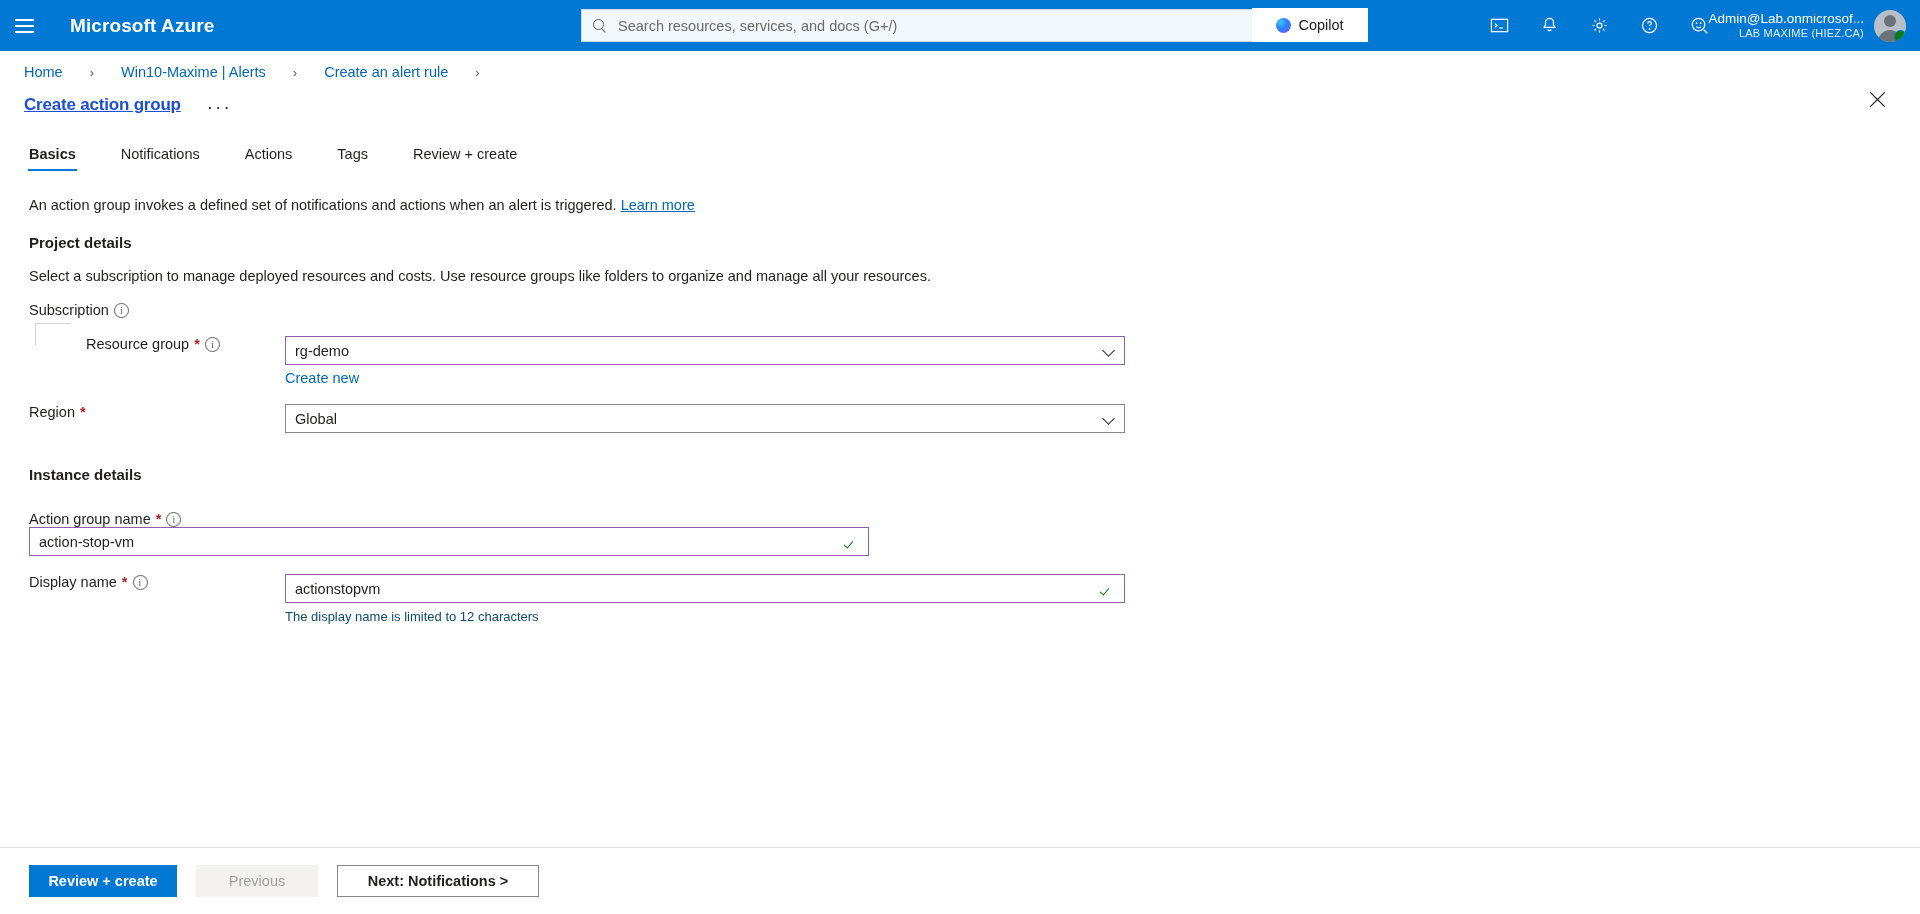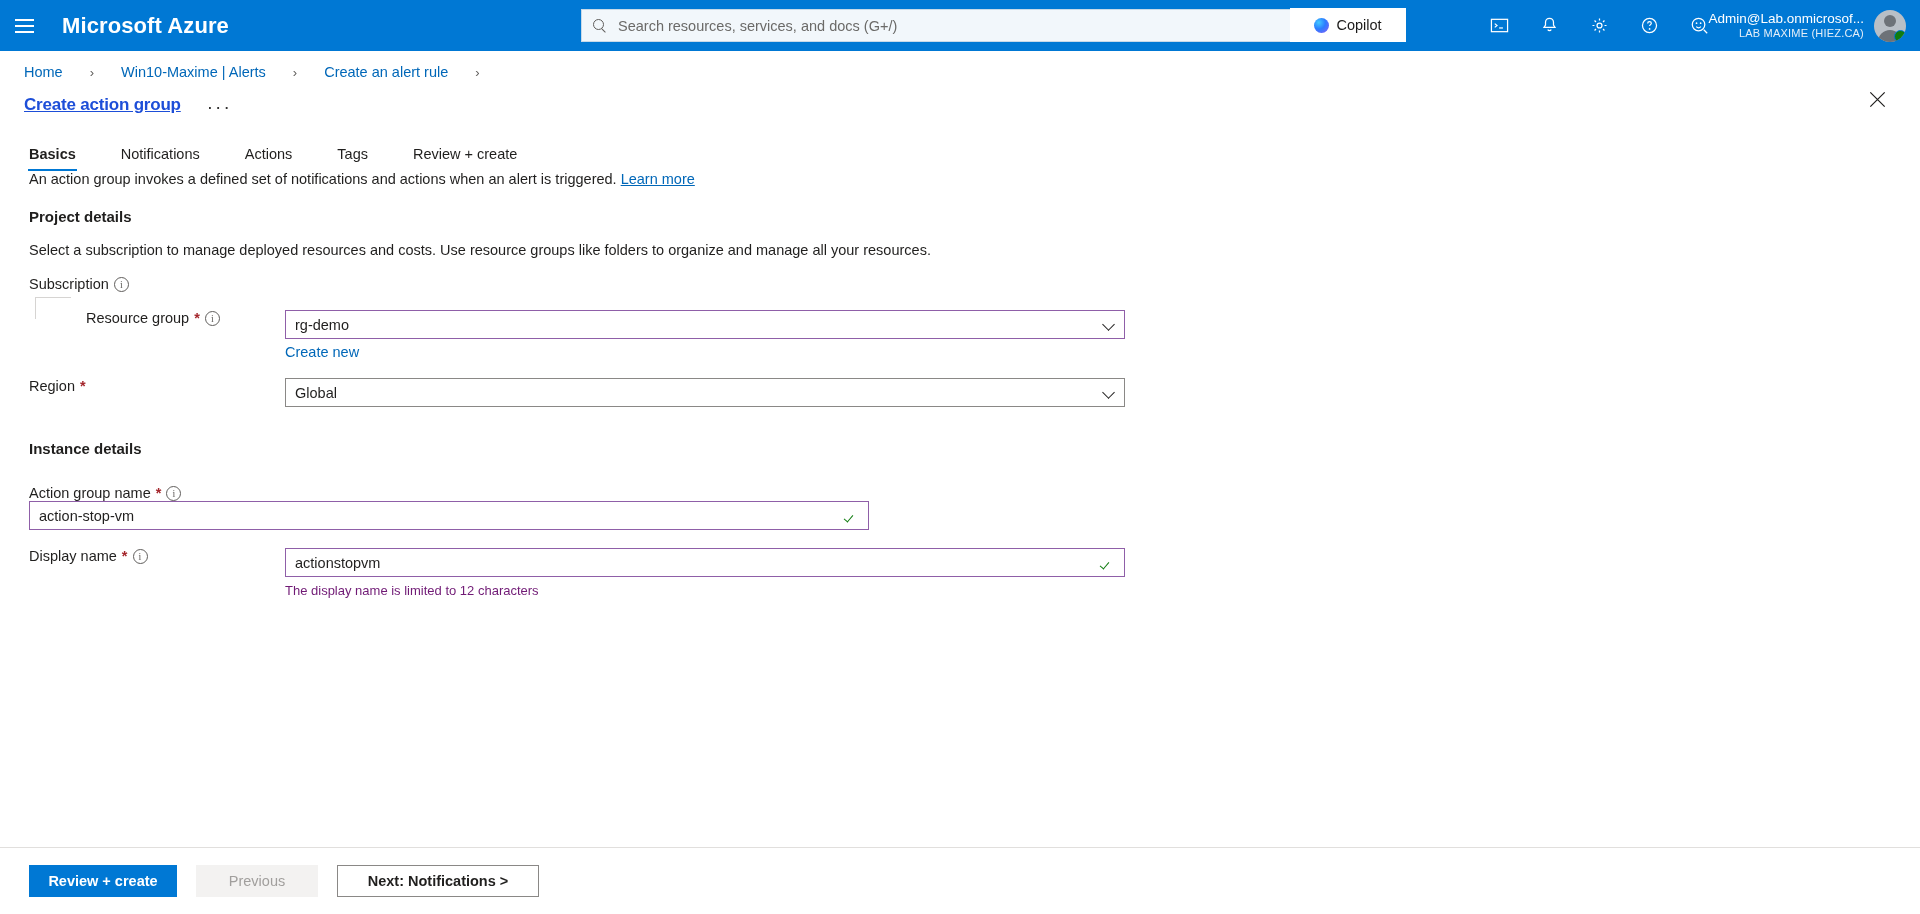--- a/index.html
+++ b/index.html
@@ -44,24 +44,24 @@
     position: absolute;
     left: 0;
     width: 19px;
     height: 2px;
     background: #fff;
   }
   .hamburger span::before { top: -6px; }
   .hamburger span::after { top: 6px; }
 
   .brand {
-    font-size: 22px;
+    font-size: 19px;
     font-weight: 600;
     letter-spacing: .1px;
-    margin-left: 14px;
+    margin-left: 22px;
     white-space: nowrap;
   }
 
   .searchwrap {
     position: absolute;
     left: 581px;
     top: 9px;
     width: 776px;
     height: 33px;
     background: #f2f7fb;
@@ -98,21 +98,21 @@
     background: transparent;
     font-family: "Liberation Sans", sans-serif;
     font-size: 14.5px;
     color: #323130;
     width: 100%;
   }
   .searchwrap input::placeholder { color: #6b6a68; }
 
   .copilot {
     position: absolute;
-    left: 1290px;
+    left: 1252px;
     top: 8px;
     height: 34px;
     min-width: 116px;
     background: #ffffff;
     color: #1b1a19;
     border: 1px solid #ffffff;
     display: flex;
     align-items: center;
     justify-content: center;
     gap: 7px;
@@ -260,20 +260,21 @@
     height: 2px;
     background: #0078d4;
   }
 
   
   .content { padding: 0 0 0 29px; }
 
   .intro {
     font-size: 14.5px;
     color: #201f1e;
+    margin-top: 26px;
   }
   .intro a { color: #0067b8; text-decoration: underline; }
 
   .secthead {
     font-size: 15px;
     font-weight: 700;
     color: #201f1e;
     margin-top: 21px;
   }
   .sectdesc {
@@ -365,21 +366,21 @@
     width: 840px;
     font-size: 14.5px;
     color: #0067b8;
     margin-top: 5px;
     cursor: pointer;
   }
   .subhelp {
     margin-left: 256px;
     width: 840px;
     font-size: 13px;
-    color: #701a75;
+    color: #0c4a6e;
     margin-top: 6px;
   }
 
   
   .bracket {
     position: absolute;
     left: 6px;
     top: -13px;
     width: 36px;
     height: 22px;

